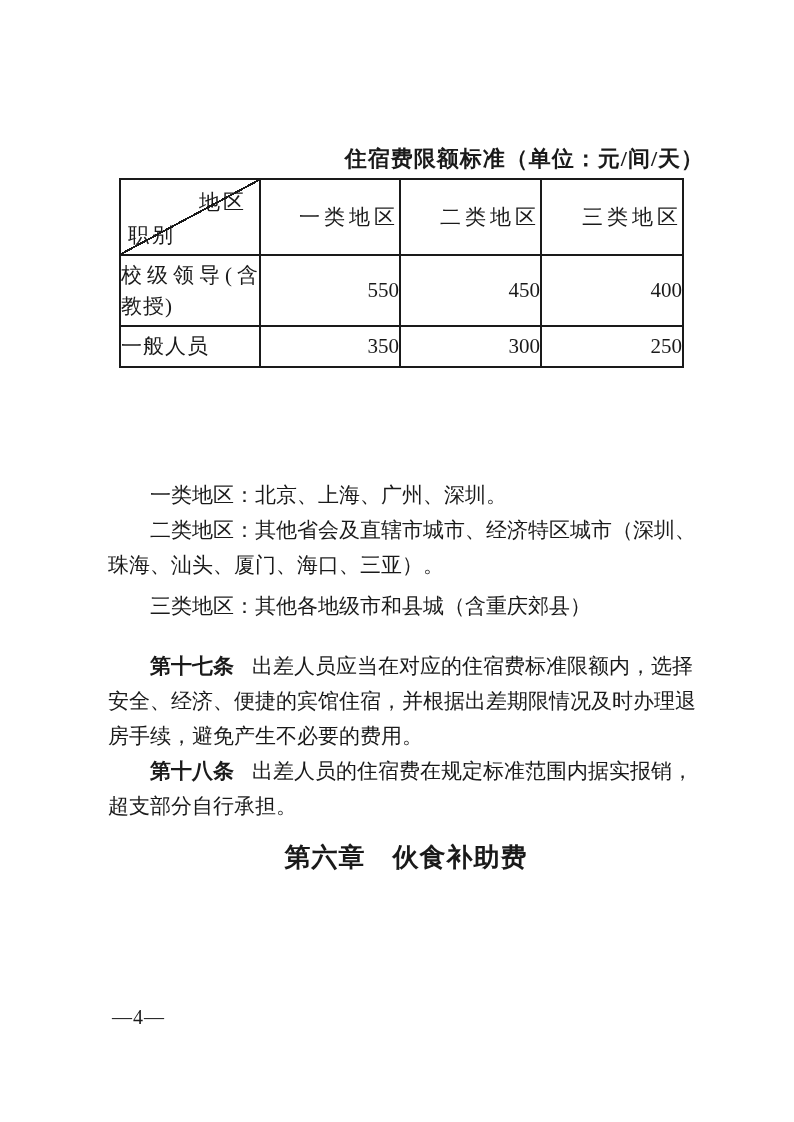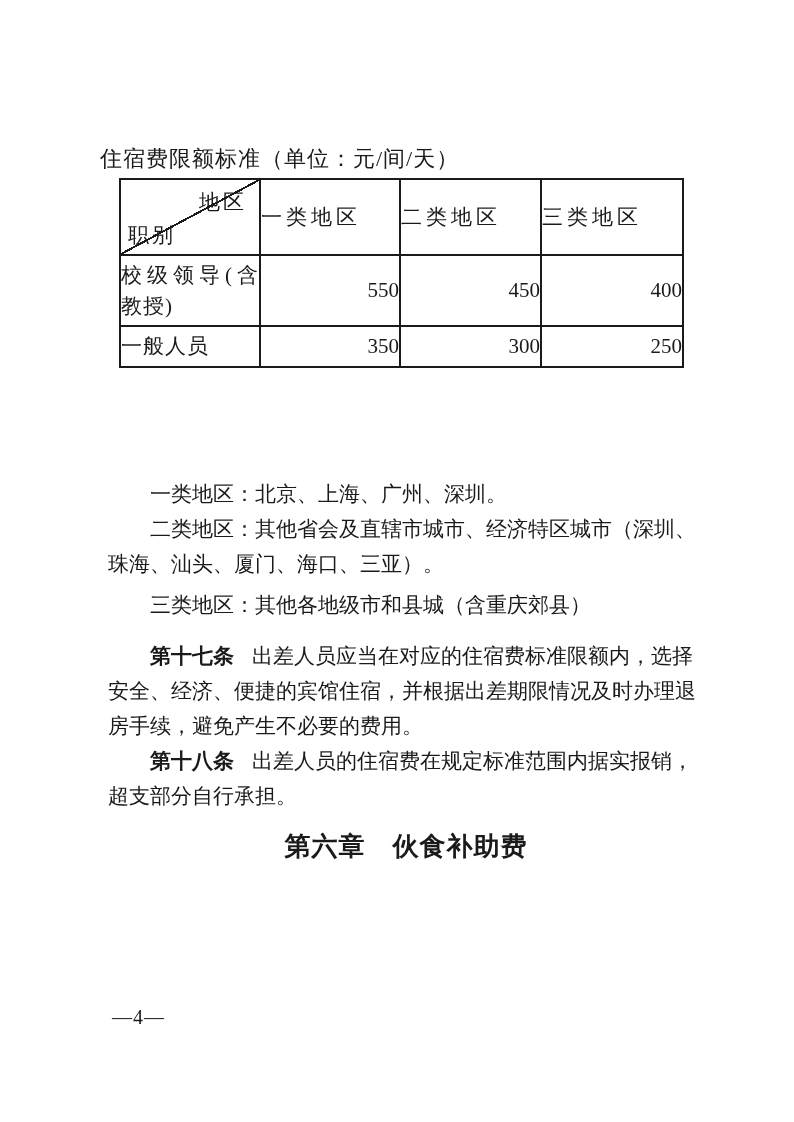--- a/index.html
+++ b/index.html
@@ -7,26 +7,26 @@
     position: relative;
     width: 794px;
     height: 1122px;
     background: #ffffff;
     color: #1a1a1a;
     font-family: "Liberation Serif", "DejaVu Serif", serif;
     overflow: hidden;
   }
   .doc-title {
     position: absolute;
-    left: 100px;
+    left: 108px;
     top: 144px;
     width: 596px;
-    text-align: left;
+    text-align: right;
     font-size: 22px;
-    font-weight: normal;
+    font-weight: bold;
     letter-spacing: 1px;
     white-space: nowrap;
   }
   table.rate-table {
     position: absolute;
     left: 119px;
     top: 178px;
     border-collapse: collapse;
     table-layout: fixed;
     width: 563px;
@@ -39,46 +39,45 @@
     padding: 0;
   }
   td.corner-cell {
     position: relative;
     background-image: linear-gradient(to bottom right,
       transparent calc(50% - 1px), #1a1a1a calc(50% - 1px),
       #1a1a1a calc(50% + 1px), transparent calc(50% + 1px));
   }
   .corner-top { position: absolute; top: 8px; right: 12px; letter-spacing: 3px; }
   .corner-bottom { position: absolute; bottom: 5px; left: 7px; letter-spacing: 3px; }
-  td.col-header { text-align: left; letter-spacing: 4px; margin-top: 28px; }
+  td.col-header { text-align: right; letter-spacing: 4px; margin-top: 28px; }
   td.row-label {
     text-align: justify;
     text-justify: inter-ideograph;
     padding: 4px 5px;
     line-height: 31px;
     letter-spacing: 1px;
   }
   td.value-cell { text-align: right; font-size: 23px; }
   .body-text {
     position: absolute;
     left: 108px;
     top: 478px;
     width: 596px;
     font-size: 21px;
     line-height: 35px;
-    font-family: Liberation Mono, monospace;
   }
   .body-text p {
     margin: 0;
     text-indent: 42px;
     white-space: pre-wrap;
     text-align: justify;
   }
   p.para-region3 { margin-top: 6px; }
-  p.para-article17 { margin-top: 16px; }
+  p.para-article17 { margin-top: 25px; }
   p.para-article19 { margin-top: 10px; }
   p.para-article20 { margin-top: 6px; }
   .article-label { font-weight: bold; margin-right: 18px; }
   .chapter-heading {
     margin: 12px 0 0 0;
     text-align: center;
     font-size: 26px;
     font-weight: bold;
     letter-spacing: 1px;
     line-height: 43px;

